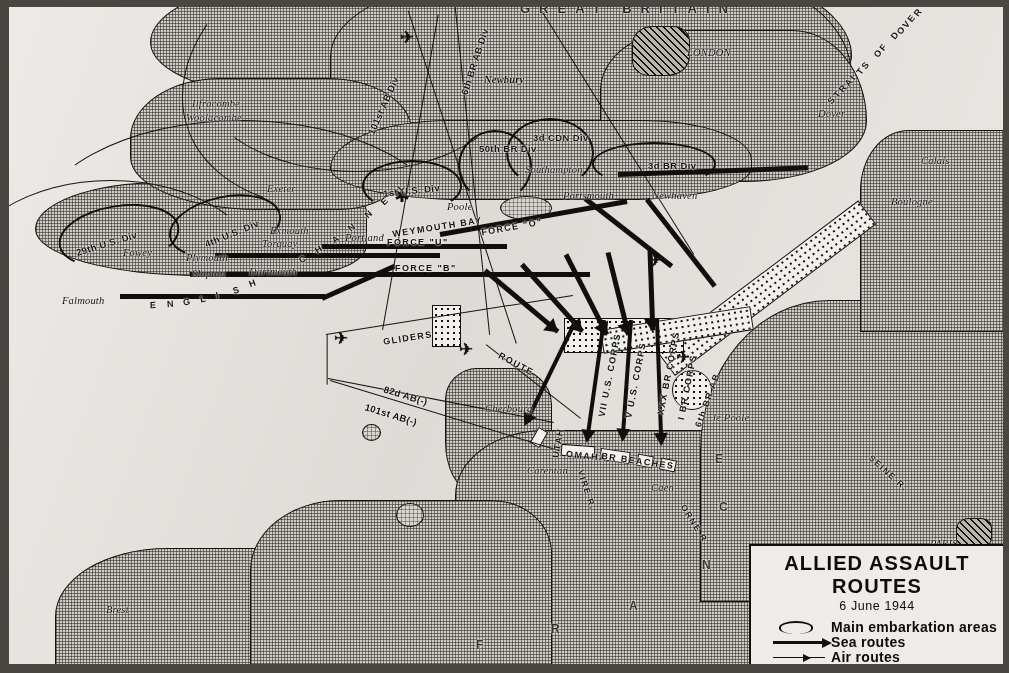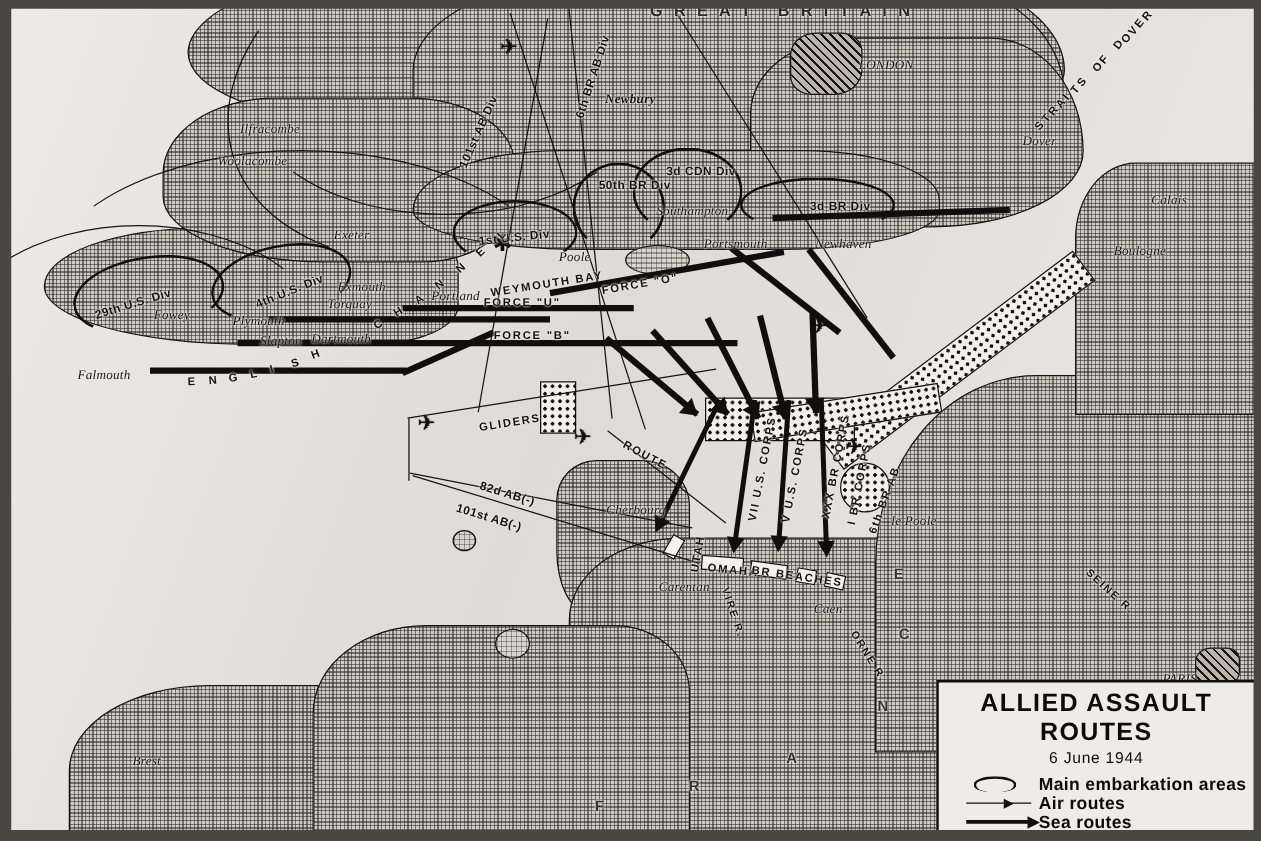--- a/index.html
+++ b/index.html
@@ -208,28 +208,28 @@
 
   <div class="plane" style="left:400px;top:29px;">✈</div>
   <div class="plane" style="left:334px;top:330px;">✈</div>
   <div class="plane" style="left:459px;top:341px;">✈</div>
   <div class="plane" style="left:648px;top:252px;">✈</div>
   <div class="plane" style="left:676px;top:349px;">✈</div>
   <div class="star" style="left:394px;top:186px;">✱</div>
 
   <div id="labels">
       <div class="lbl " style="left: 192px; top: 98px;">Ilfracombe</div>
-      <div class="lbl " style="left: 174px; top: 112px; margin-top: 12px;">Woolacombe</div>
+      <div class="lbl " style="left: 186px; top: 112px;">Woolacombe</div>
       <div class="lbl " style="left: 267px; top: 183px;">Exeter</div>
       <div class="lbl " style="left: 270px; top: 225px;">Exmouth</div>
       <div class="lbl " style="left: 262px; top: 238px;">Torquay</div>
       <div class="lbl " style="left: 186px; top: 252px;">Plymouth</div>
       <div class="lbl " style="left: 123px; top: 247px;">Fowey</div>
       <div class="lbl " style="left: 62px; top: 295px;">Falmouth</div>
-      <div class="lbl " style="left: 208px; top: 268px;">Slapton</div>
+      <div class="lbl " style="left: 192px; top: 268px;">Slapton</div>
       <div class="lbl " style="left: 249px; top: 266px;">Dartmouth</div>
       <div class="lbl " style="left: 345px; top: 232px;">Portland</div>
       <div class="lbl " style="left: 447px; top: 201px;">Poole</div>
       <div class="lbl " style="left: 525px; top: 164px;">Southampton</div>
       <div class="lbl " style="left: 563px; top: 190px;">Portsmouth</div>
       <div class="lbl " style="left: 652px; top: 190px;">Newhaven</div>
       <div class="lbl " style="left: 484px; top: 74px; font-weight: bold;">Newbury</div>
       <div class="lbl " style="left: 818px; top: 108px;">Dover</div>
       <div class="lbl " style="left: 687px; top: 47px;">LONDON</div>
       <div class="lbl " style="left: 485px; top: 403px;">Cherbourg</div>
@@ -309,29 +309,29 @@
     <div class="sub">6 June 1944</div>
     <div style="margin:7px 0 0 14px;">
       <div class="legrow">
         <div class="legsym">
             <i class="lg-embark"></i>
           </div>
         <div class="legtxt">Main embarkation areas</div>
       </div>
       <div class="legrow">
         <div class="legsym">
+            <i class="lg-sea"></i>
+          </div>
+        <div class="legtxt">Sea routes</div>
+      </div>
+      <div class="legrow">
+        <div class="legsym">
             <i class="lg-air"></i>
           </div>
         <div class="legtxt">Air routes</div>
-      </div>
-      <div class="legrow">
-        <div class="legsym">
-            <i class="lg-sea"></i>
-          </div>
-        <div class="legtxt">Sea routes</div>
       </div>
       <div class="legrow">
         <div class="legsym">
             <i class="lg-mine"></i>
           </div>
         <div class="legtxt">Mine fields</div>
       </div>
     </div>
 
   </div>

